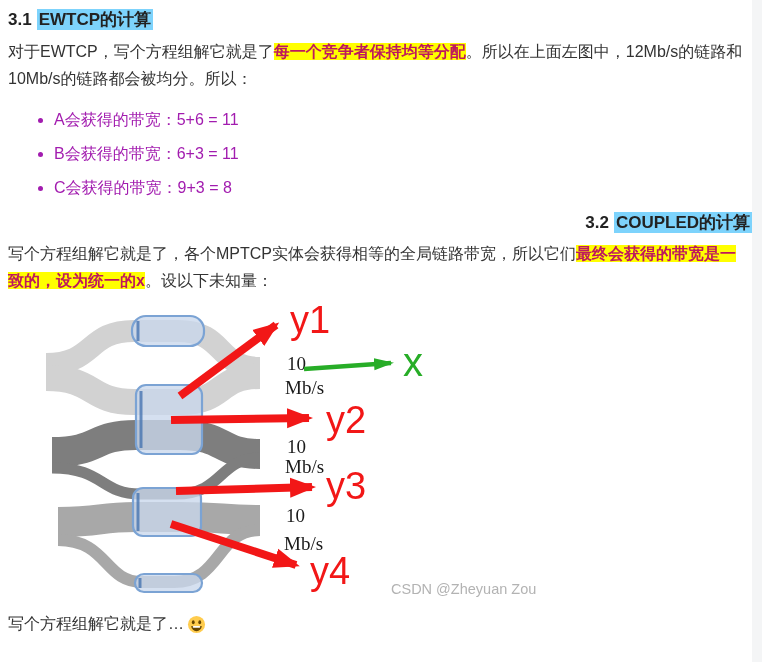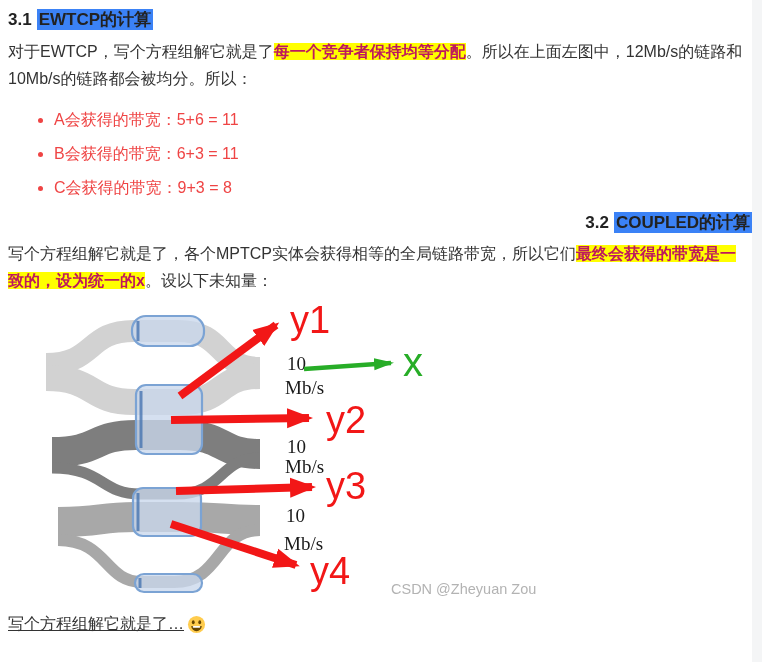--- a/index.html
+++ b/index.html
@@ -5,39 +5,39 @@
   html,body{margin:0;padding:0;}
   body{
     width:764px;height:662px;background:#ffffff;overflow:hidden;
     font-family:"Liberation Sans","DejaVu Sans",sans-serif;
     color:#333;position:relative;
   }
   .content{position:absolute;left:0;top:0;width:752px;padding:0 0 0 8px;box-sizing:border-box;}
   h3.sec-heading{
     margin:10px 0 0 0;font-size:17px;line-height:20px;font-weight:bold;color:#222;
   }
-  h3.sec-heading .hl-head{background:#3b82f6;margin-left:5px;padding:1px 2px;}
+  h3.sec-heading .hl-head{background:#7dd3fc;margin-left:5px;padding:1px 2px;}
   h3.sec-heading2{margin-top:14px;text-align:right;}
   p.para{
     margin:8px 0 0 0;font-size:16px;line-height:27px;color:#333;width:740px;
   }
   p.para2{margin-top:7px;}
   .hl{background:#ffff00;font-weight:bold;color:#be185d;}
   ul.calc-list{
     margin:19px 0 0 0;padding:0 0 0 46px;list-style:disc;
   }
   ul.calc-list li{
-    font-size:16px;line-height:18px;margin-bottom:16px;color:#ef4444;
+    font-size:16px;line-height:18px;margin-bottom:16px;color:#a21caf;
   }
   .diagram{
     position:relative;margin-top:6px;width:620px;height:308px;
   }
   .diagram svg{display:block;overflow:visible;}
   .footer-line{
-    margin:6px 0 0 0;font-size:16px;line-height:20px;color:#333;display:flex;align-items:center;gap:3px;text-decoration:underline;
+    margin:6px 0 0 0;font-size:16px;line-height:20px;color:#333;display:flex;align-items:center;gap:3px;
   }
   .emoji-svg{display:inline-block;vertical-align:-3px;}
   .scrollbar-track{
     position:absolute;right:2px;top:0;width:10px;height:662px;background:#f4f5f6;
   }
   .serif-label{font-family:"Liberation Serif","DejaVu Serif",serif;}
 </style>
 </head>
 <body>
 

